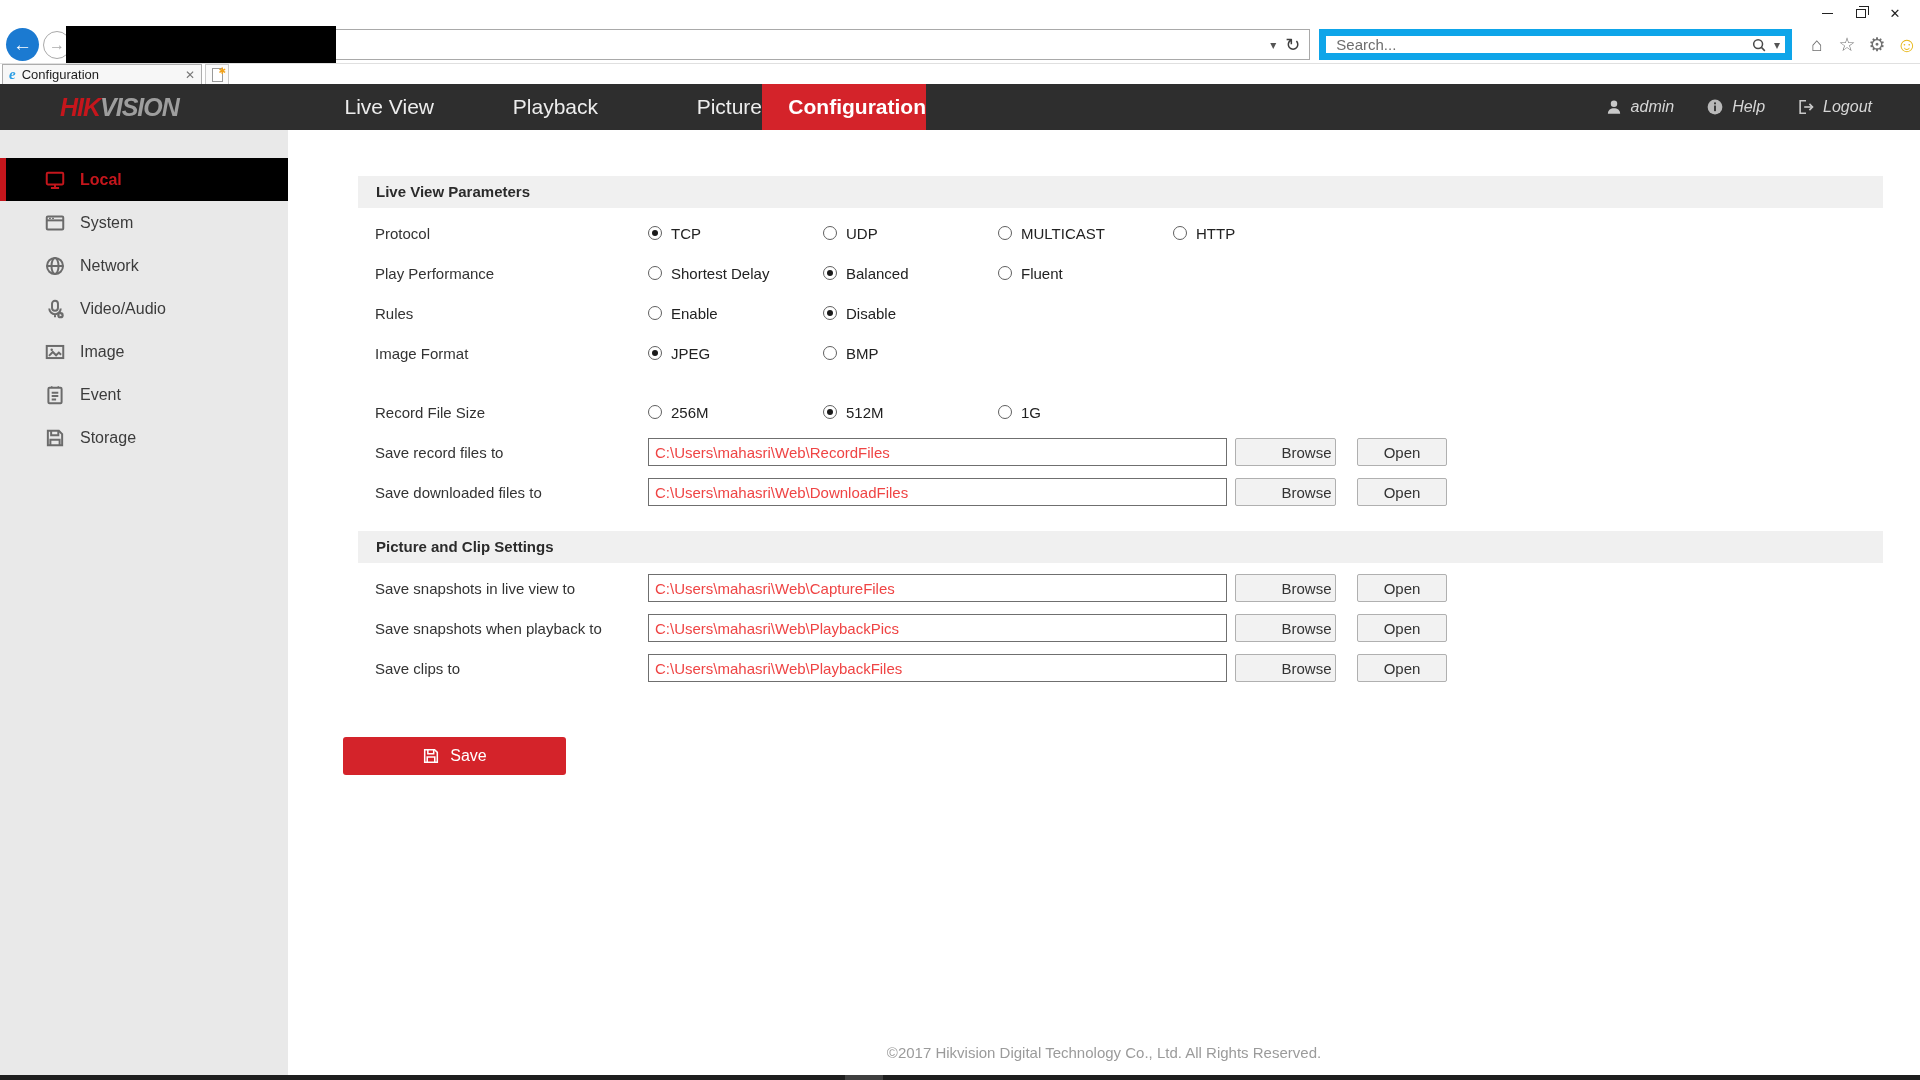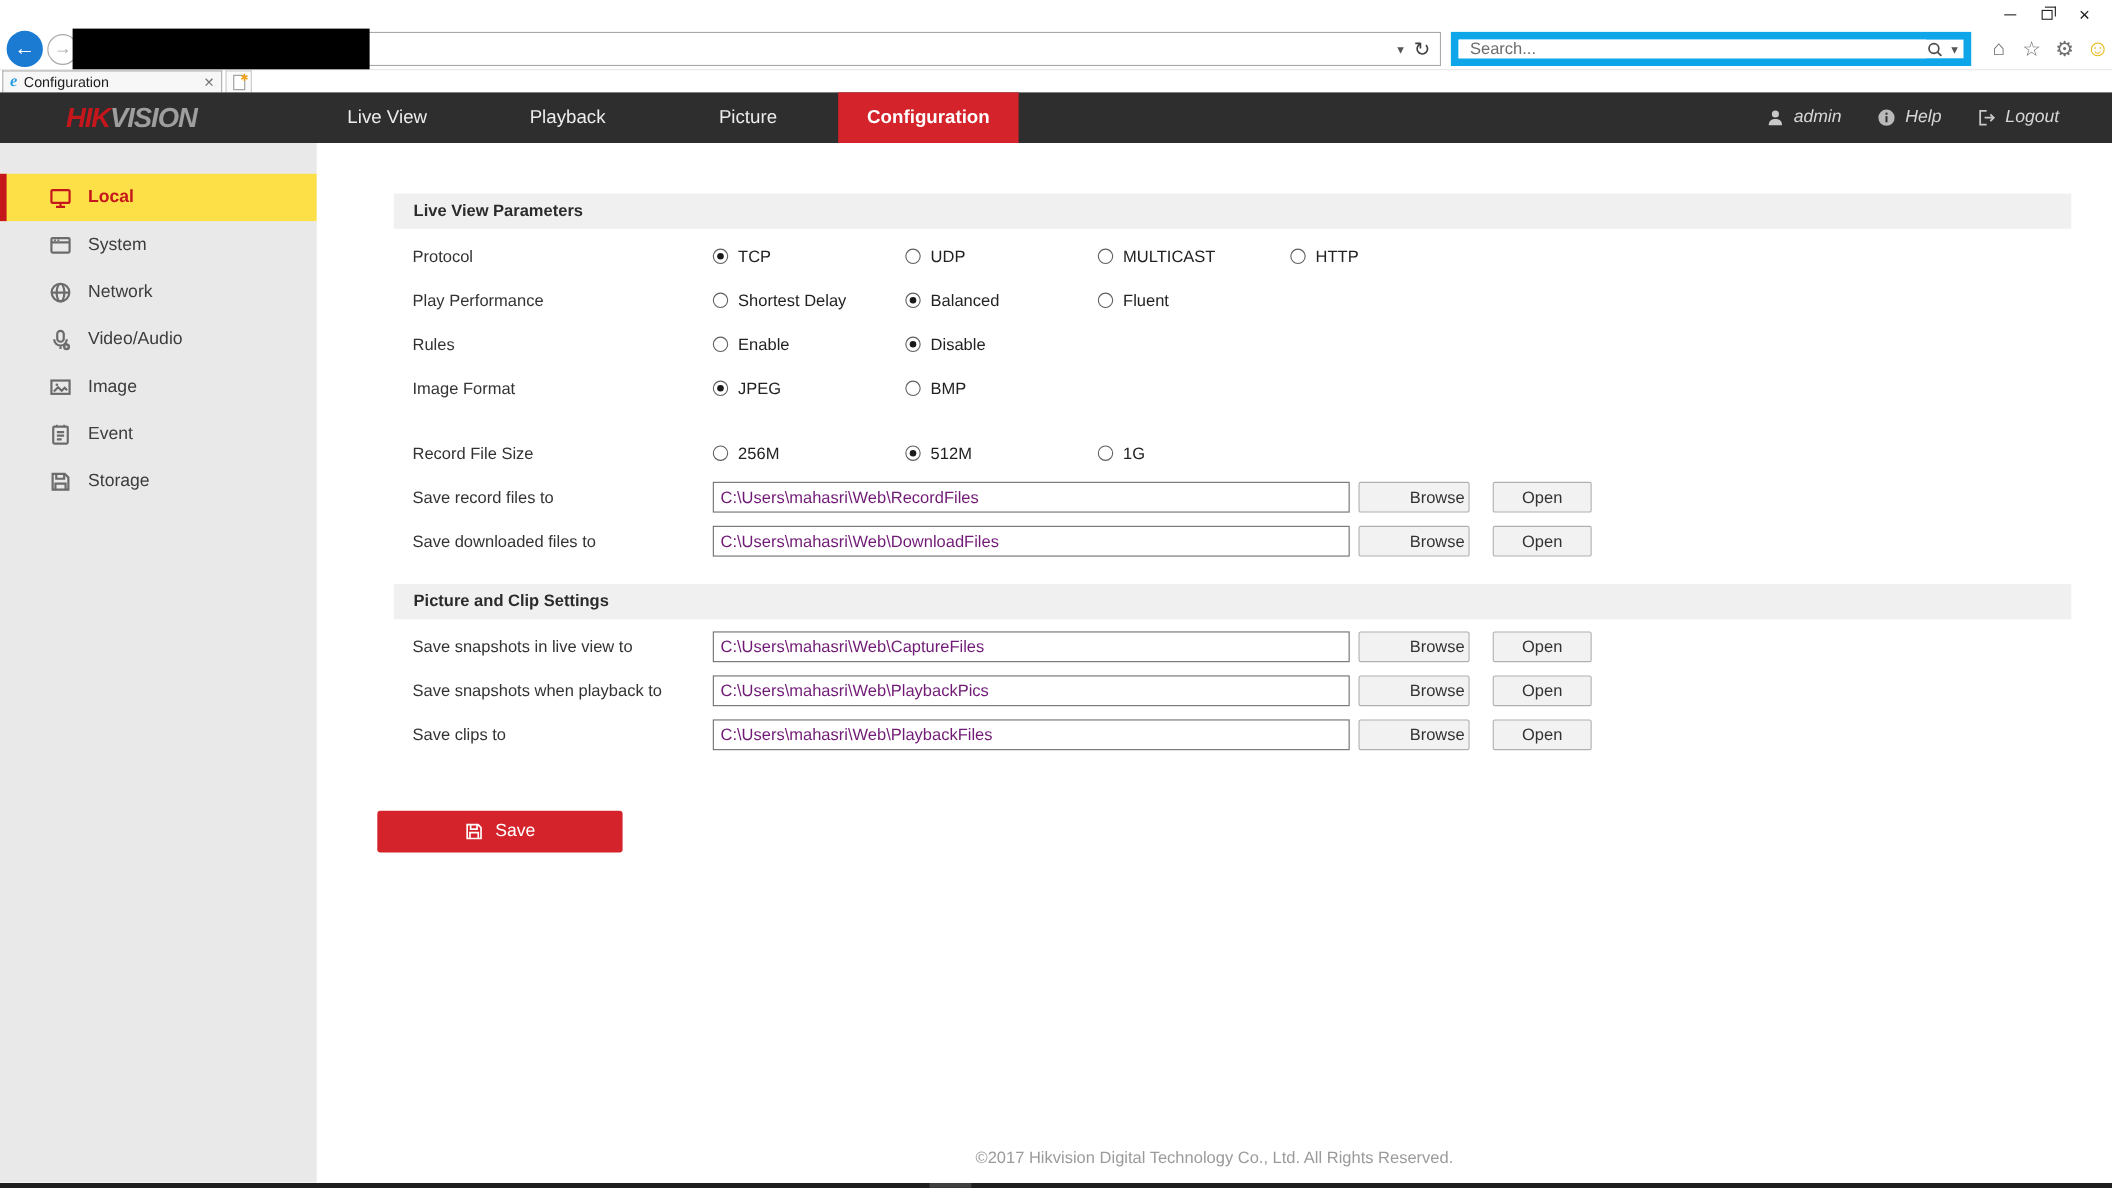--- a/index.html
+++ b/index.html
@@ -38,40 +38,40 @@
   .tab-close { color:#777; font-size:12px; }
   .newtab { width:24px; height:20px; margin-left:3px; border:1px solid #c9c9c9; border-bottom:none; background:#fbfbfb; position:relative; display:flex; align-items:center; justify-content:center; }
   .newtab .page { width:11px; height:14px; border:1px solid #9a9a9a; background:#fff; }
   .newtab .star { position:absolute; right:2px; top:1px; color:#f0a11a; font-size:9px; }
   
   .appbar { height:46px; background:var(--header-bg); display:flex; align-items:center; position:relative; }
   .logo { margin-left:60px; font-size:25px; font-weight:bold; font-style:italic; letter-spacing:-1px; white-space:nowrap; }
   .logo .p1 { color:var(--brand-red); }
   .logo .p2 { color:#9e9e9e; }
   .nav-items { position:absolute; left:270px; top:0; height:46px; display:flex; }
-  .nav-item { width:164px; height:46px; line-height:46px; text-align:center; color:#ededed; font-size:17px; cursor:pointer; }
+  .nav-item { width:164px; height:46px; line-height:46px; text-align:right; color:#ededed; font-size:21px; cursor:pointer; }
   .nav-item.active { background:var(--accent); color:#fff; font-weight:bold; }
   .appbar-right { position:absolute; right:48px; top:0; height:46px; display:flex; align-items:center; gap:32px;font-style:italic; }
   .appbar-link { display:flex; align-items:center; gap:8px; color:#d6d6d6; font-size:16px; cursor:pointer; }
   
   .body-wrap { display:flex; height:945px; }
   .sidebar { width:288px; background:var(--sidebar-bg); padding-top:28px; flex:0 0 auto; }
   .side-item { height:43px; display:flex; align-items:center; padding-left:44px; gap:14px; color:#3c3c3c; font-size:16px; cursor:pointer; }
   .side-item .ic { width:22px; height:22px; display:flex; align-items:center; justify-content:center; color:#6b6b6b; }
-  .side-item.active { background:#fde047; border-left:6px solid var(--brand-red); padding-left:38px; color:var(--brand-red); font-weight:bold; }
+  .side-item.active { background:#000000; border-left:6px solid var(--brand-red); padding-left:38px; color:var(--brand-red); font-weight:bold; }
   .side-item.active .ic { color:var(--brand-red); }
   .main { flex:1; position:relative; background:#fff; padding-top:46px; }
   .band { margin-left:70px; width:1525px; height:32px; background:var(--band-bg); line-height:32px; padding-left:18px; font-size:15px; font-weight:bold; color:#2b2b2b; }
   .rows { margin-top:5px; margin-bottom:19px; }
   .form-row { display:flex; align-items:center; height:40px; margin-left:55px; }
   .row-label { width:305px; padding-left:32px; font-size:15px; color:#333; }
   .radio-col { width:175px; display:flex; align-items:center; gap:9px; font-size:15px; color:#222; }
   .radio { width:14px; height:14px; border:1px solid #5f5f5f; border-radius:50%; background:#fff; position:relative; flex:0 0 auto; }
   .radio.checked::after { content:""; position:absolute; left:3px; top:3px; right:3px; bottom:3px; border-radius:50%; background:#1a1a1a; }
-  .path-input { width:579px; height:28px; border:1px solid #6f6f6f; font-size:15px; font-family:"Liberation Sans",sans-serif; padding:0 6px; color:#701a75; background:#fff; }
+  .path-input { width:579px; height:28px; border:1px solid #6f6f6f; font-size:15px; font-family:"Liberation Sans",sans-serif; padding:0 6px; color:#ef4444; background:#fff; }
   .btn-gray { height:28px; background:#f2f2f2; border:1px solid #b0b0b0; border-radius:2px; font-size:15px; color:#333; font-family:"Liberation Sans",sans-serif; cursor:pointer; }
   .btn-browse { width:101px; margin-left:8px;padding-left:42px; }
   .btn-open { width:90px; margin-left:21px; }
   .save-btn { margin:49px 0 0 55px; width:223px; height:38px; background:var(--accent); color:#fff; border:none; border-radius:3px; font-size:16px; font-family:"Liberation Sans",sans-serif; display:flex; align-items:center; justify-content:center; gap:10px; cursor:pointer; }
   .footer { position:absolute; left:0; right:0; bottom:14px; text-align:center; color:#9b9b9b; font-size:15px; }
   .taskbar-strip { position:fixed; left:0; right:0; bottom:0; height:5px; background:#1e1e1e; z-index:10; }
   .taskbar-strip .seg { position:absolute; left:845px; width:38px; top:0; bottom:0; background:#3f3f3f; }
   svg { display:block; }
 </style>
 </head>

